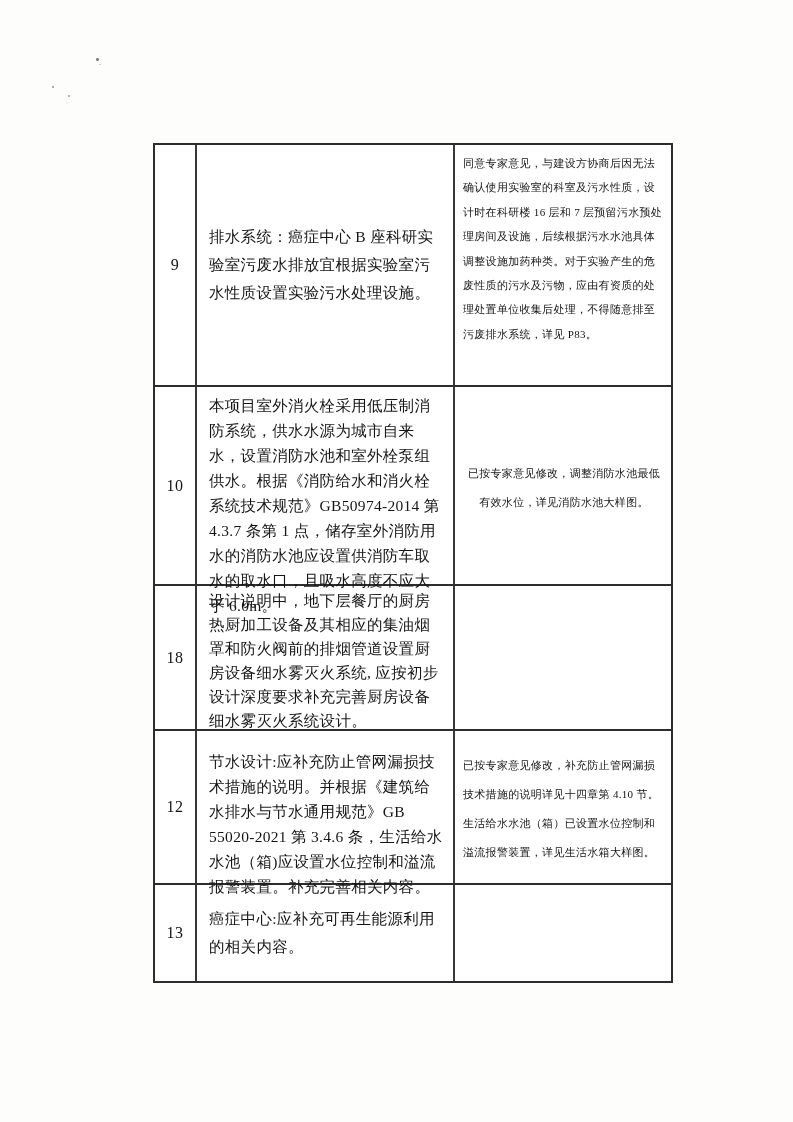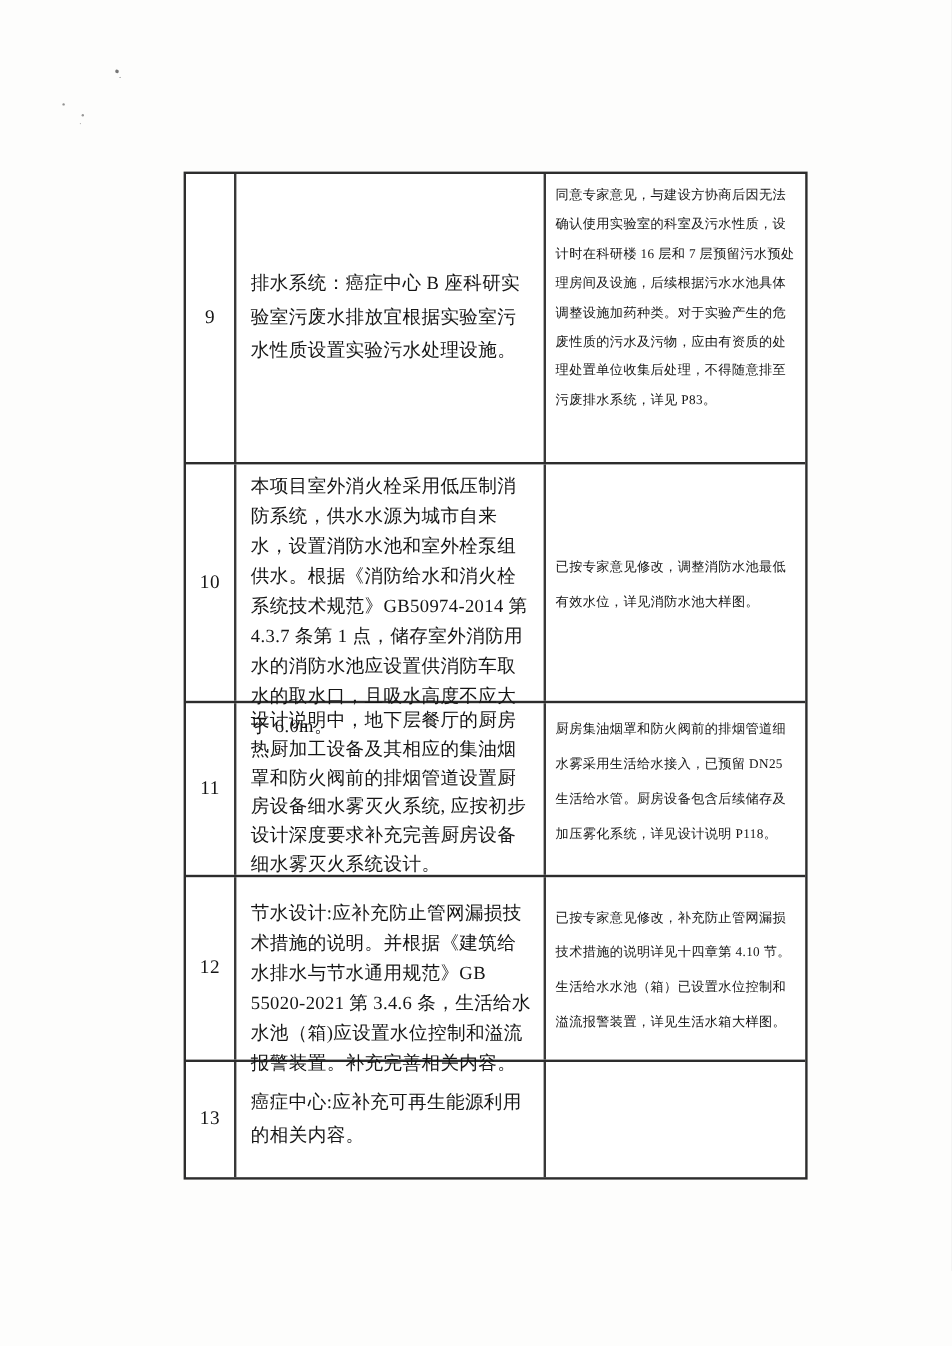--- a/index.html
+++ b/index.html
@@ -66,21 +66,21 @@
     letter-spacing: .3px;
   }
   .v-center { display: flex; align-items: center; font-family: Liberation Serif, serif; }
 
   
   .r0 { height: 242px; }
   .r0 .cell-comment { line-height: 28px; }
   .r0 .cell-response { line-height: 24.4px; padding-top: 6px; }
   .r1 { height: 199px; }
   .r1 .cell-comment { line-height: 25px; }
-  .r1 .cell-response { line-height: 29px; }
+  .r1 .cell-response { line-height: 29px; text-align: center; }
   .r2 { height: 145px; }
   .r2 .cell-comment { line-height: 24px; padding-top: 3px; }
   .r2 .cell-response { line-height: 29px; padding-top: 8px; }
   .r3 { height: 154px; }
   .r3 .cell-comment { line-height: 25px; padding-top: 18px; font-family: Liberation Serif, serif; }
   .r3 .cell-response { line-height: 29px; }
   .r4 { height: 96px; }
   .r4 .cell-comment { line-height: 28px; }
   .r4 .cell-response { line-height: 29px; padding-top: 5px; }
 </style>
@@ -113,27 +113,24 @@
       <div class="cell-comment">
         <span>本项目室外消火栓采用低压制消防系统，供水水源为城市自来水，设置消防水池和室外栓泵组供水。根据《消防给水和消火栓系统技术规范》GB50974-2014 第 4.3.7 条第 1 点，储存室外消防用水的消防水池应设置供消防车取水的取水口，且吸水高度不应大于 6.0m。</span>
       </div>
       <div class="cell-response v-center">
         <span>已按专家意见修改，调整消防水池最低有效水位，详见消防水池大样图。</span>
       </div>
     </div>
 
     <div class="t-row r2">
       <div class="cell-no">
-        <span>11</span>
+        <span>18</span>
       </div>
       <div class="cell-comment">
         <span>设计说明中，地下层餐厅的厨房热厨加工设备及其相应的集油烟罩和防火阀前的排烟管道设置厨房设备细水雾灭火系统, 应按初步设计深度要求补充完善厨房设备细水雾灭火系统设计。</span>
-      </div>
-      <div class="cell-response">
-        <span>厨房集油烟罩和防火阀前的排烟管道细水雾采用生活给水接入，已预留 DN25 生活给水管。厨房设备包含后续储存及加压雾化系统，详见设计说明 P118。</span>
       </div>
     </div>
 
     <div class="t-row r3">
       <div class="cell-no">
         <span>12</span>
       </div>
       <div class="cell-comment">
         <span>节水设计:应补充防止管网漏损技术措施的说明。并根据《建筑给水排水与节水通用规范》GB 55020-2021 第 3.4.6 条，生活给水水池（箱)应设置水位控制和溢流报警装置。补充完善相关内容。</span>
       </div>

